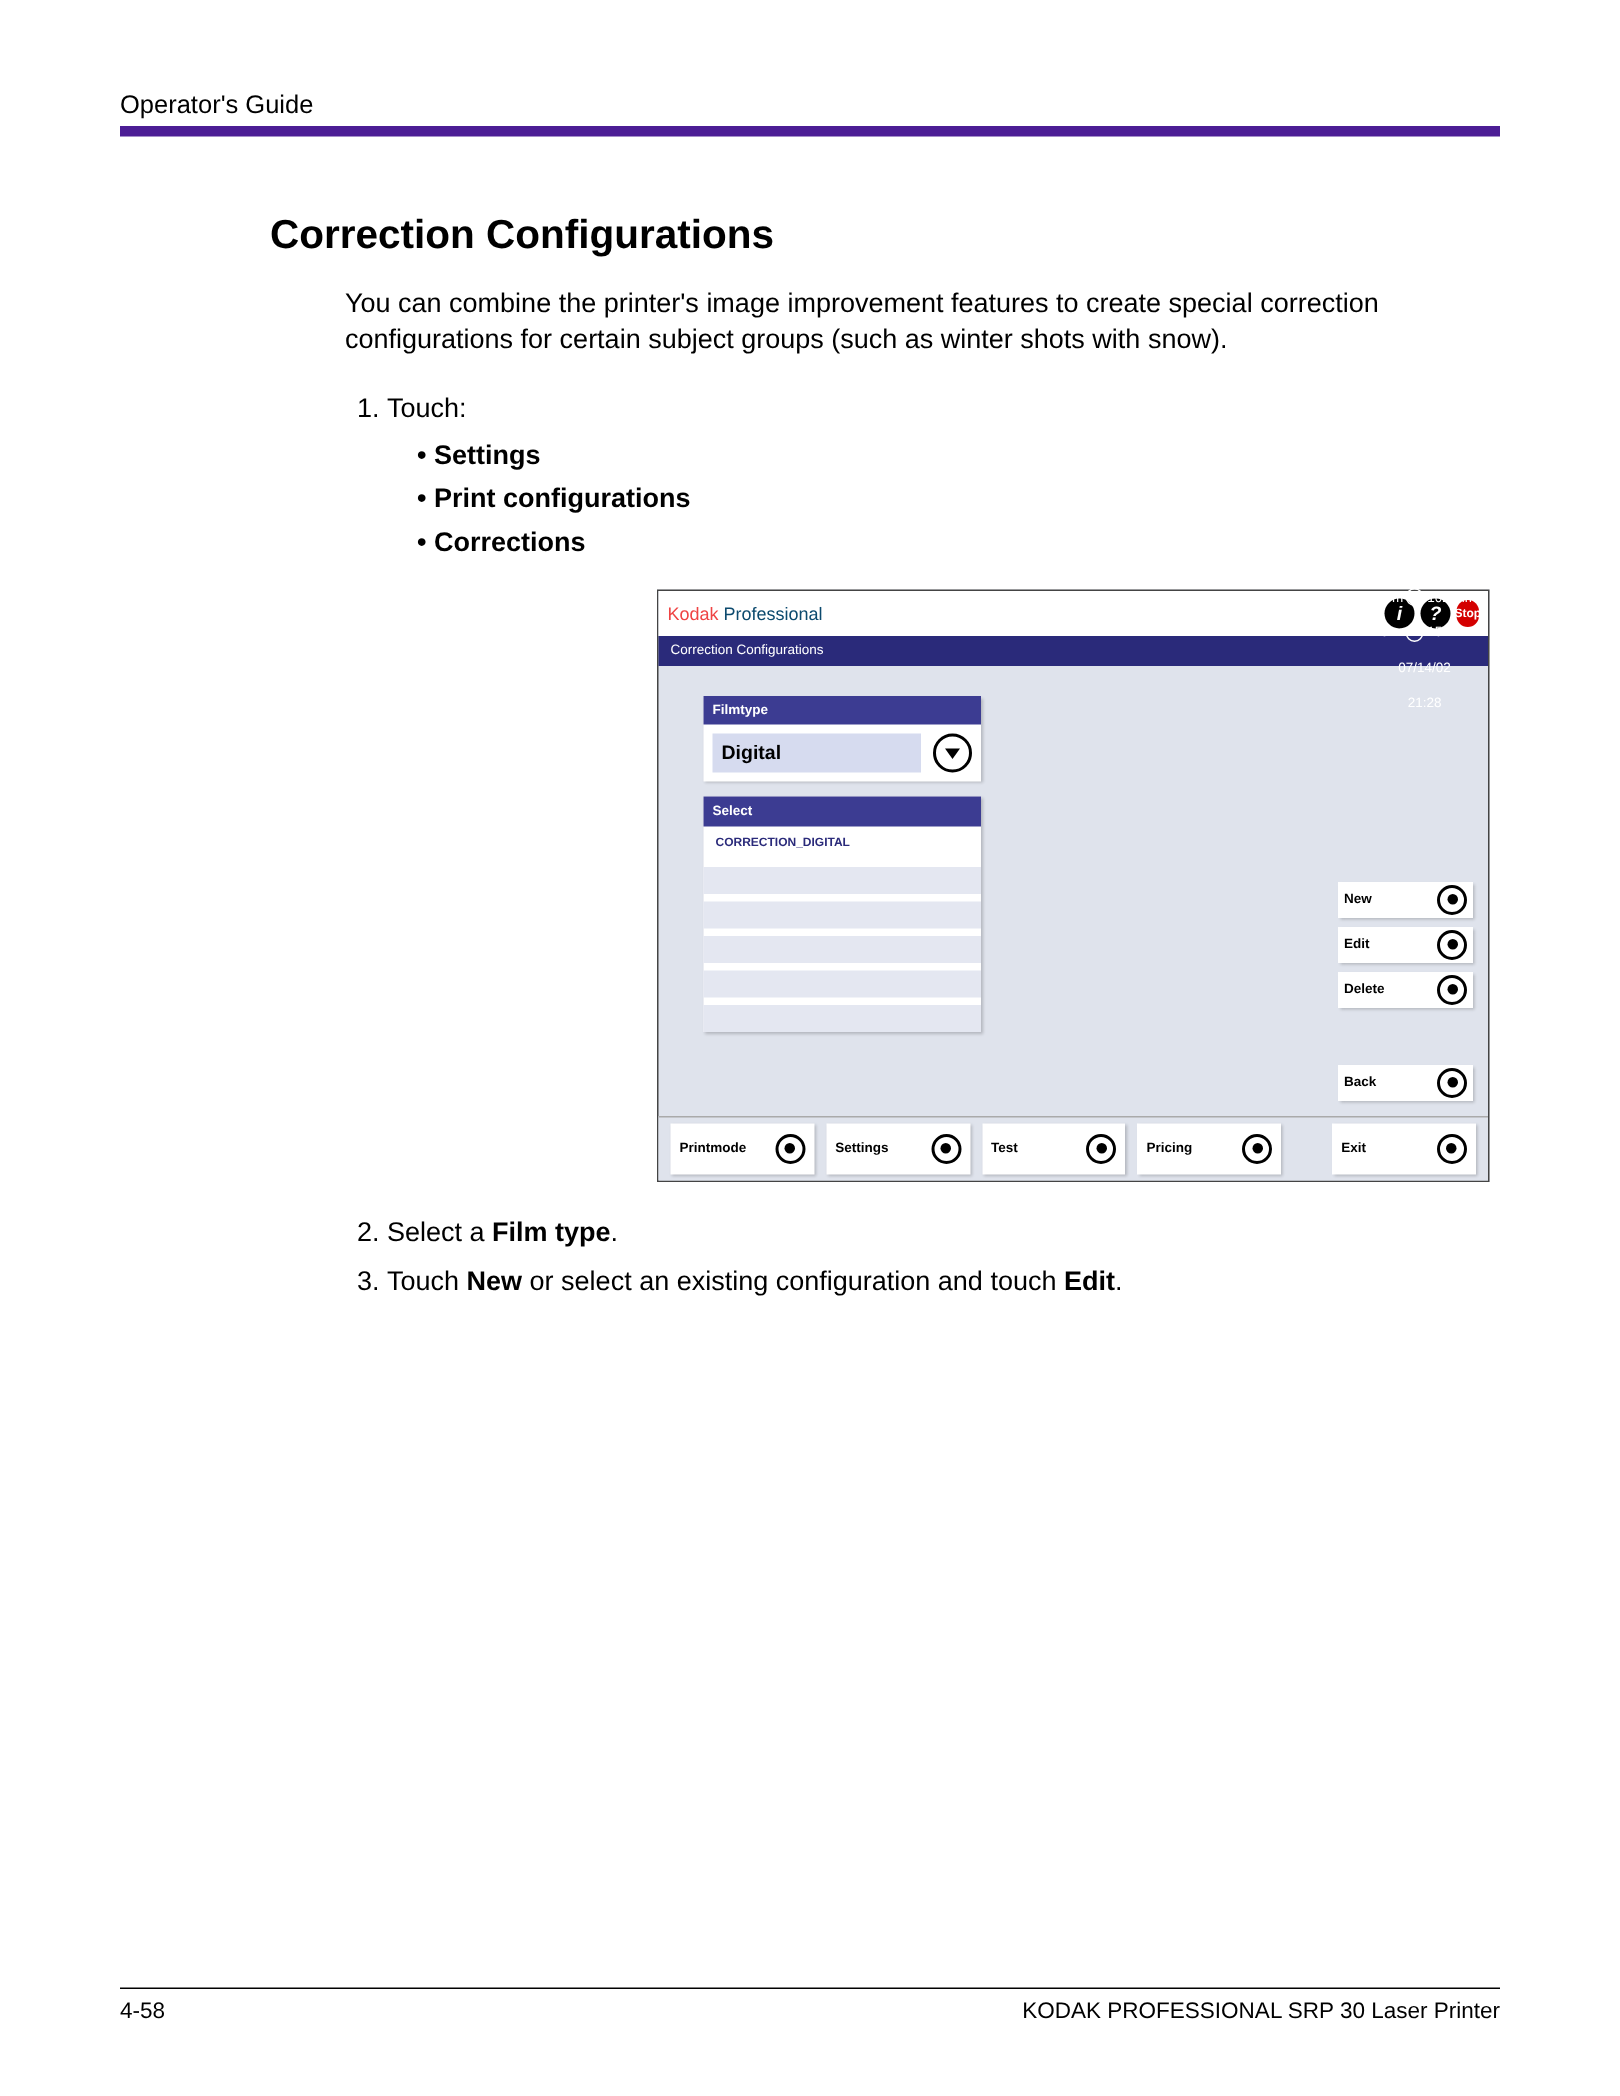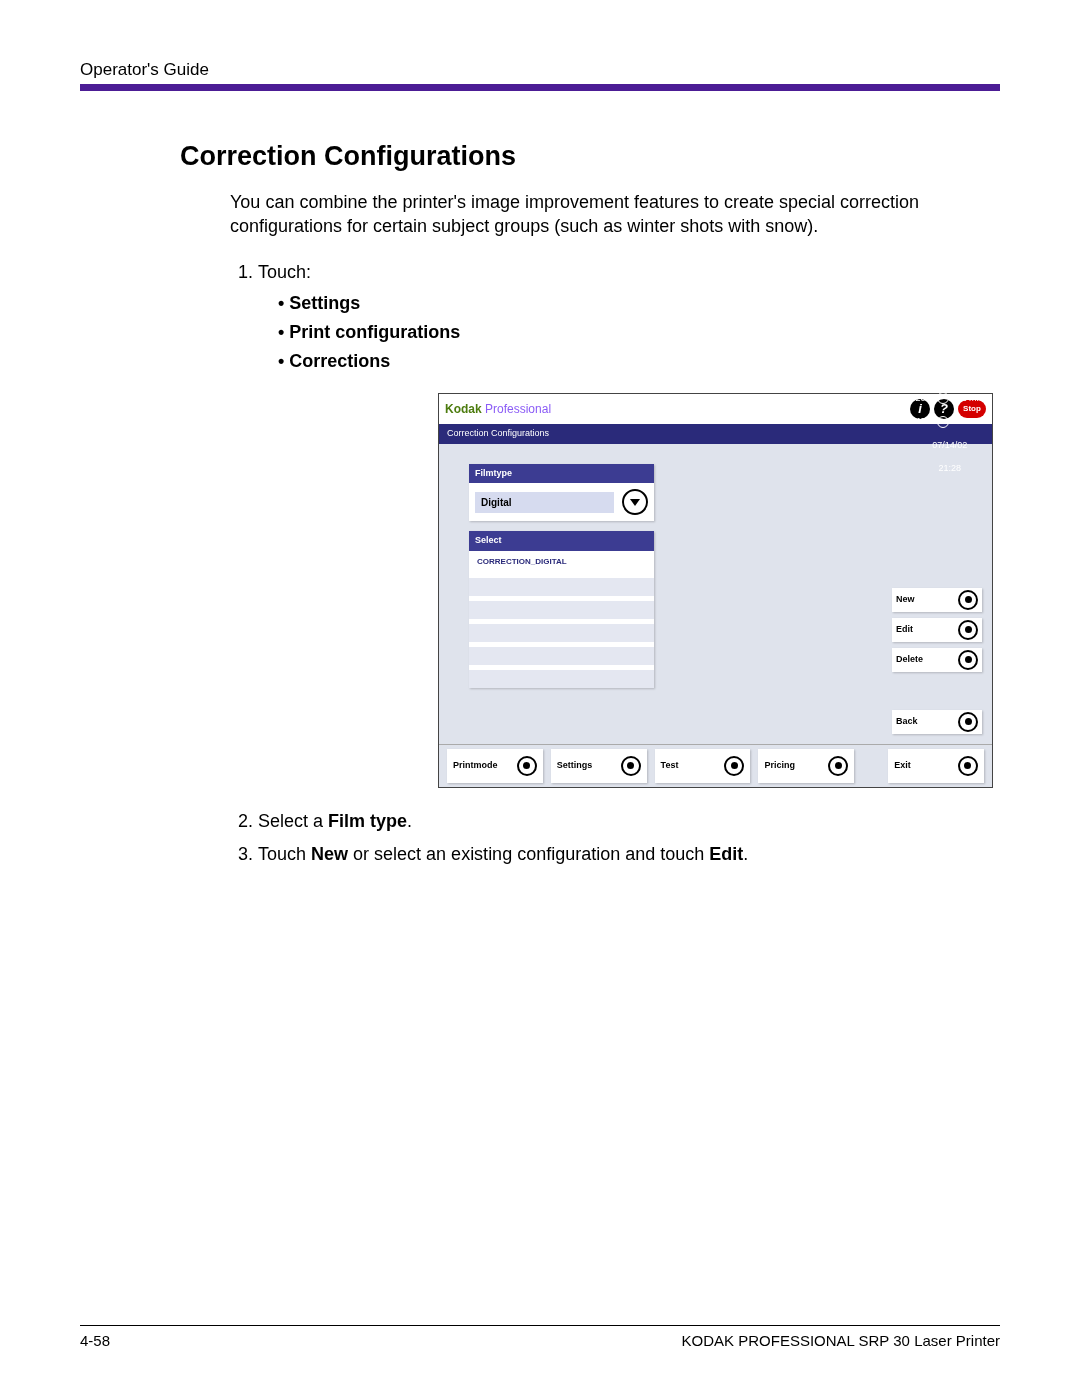--- a/index.html
+++ b/index.html
@@ -11,34 +11,34 @@
   ol.steps>li{margin-bottom:6px;line-height:1.5;}
   ul.bullets{list-style:none;padding:0;margin:4px 0 18px 20px;}
   ul.bullets li{font-weight:bold;margin:2px 0;}
   ul.bullets li:before{content:"• ";}
   .bold{font-weight:bold;}
 
   
   .shot{width:555px;height:395px;margin:6px 0 20px 180px;border:1px solid #444;box-sizing:border-box;background:#dfe3ec;display:flex;flex-direction:column;font-family:Arial,sans-serif;}
   .shot-top{height:30px;background:#fff;display:flex;align-items:center;padding:0 6px;}
   .brand{font-size:12px;}
-  .brand .k{color:#4d7c0f;font-weight:bold;}
-  .brand .p{color:#8b5cf6;}
+  .brand .k{color:#ef4444;font-weight:normal;}
+  .brand .p{color:#0c4a6e;}
   .top-icons{margin-left:auto;display:flex;align-items:center;gap:4px;}
   .circ{width:20px;height:20px;border-radius:50%;background:#000;color:#fff;display:flex;align-items:center;justify-content:center;font-size:13px;font-weight:bold;font-style:italic;}
-  .stop{width:28px;height:18px;border-radius:9px;background:#d40000;color:#fff;font-size:8px;font-weight:bold;display:flex;align-items:center;justify-content:center;}
+  .stop{width:15px;height:18px;border-radius:9px;background:#d40000;color:#fff;font-size:8px;font-weight:bold;display:flex;align-items:center;justify-content:center;}
   .bar{height:20px;background:#2a2a7a;color:#fff;font-size:9px;display:flex;align-items:center;padding:0 8px;}
   .bar-right{margin-left:auto;display:flex;gap:10px;align-items:center;flex-direction:column;}
   .bar-right .ico{width:10px;height:10px;border:1px solid #fff;border-radius:50%;display:inline-block;margin:0 2px;vertical-align:middle;}
   .shot-body{flex:1;display:flex;padding:20px 10px 6px 30px;gap:20px;}
   .leftcol{width:185px;}
   .panel{background:#fff;margin-bottom:10px;box-shadow:1px 1px 2px rgba(0,0,0,.2);}
   .panel-hd{background:#3c3c92;color:#fff;font-size:9px;font-weight:bold;padding:3px 6px;}
   .panel-row{display:flex;align-items:center;padding:6px;}
-  .sel{background:#d6dbef;font-size:10px;font-weight:bold;padding:3px 6px;flex:1;}
+  .sel{background:#d6dbef;font-size:13px;font-weight:bold;padding:3px 6px;flex:1;}
   .drop{width:22px;height:22px;border:2px solid #000;border-radius:50%;display:flex;align-items:center;justify-content:center;margin-left:8px;}
   .drop:after{content:"";border-left:5px solid transparent;border-right:5px solid transparent;border-top:7px solid #000;}
   .list{background:#fff;}
   .list-item{font-size:8px;font-weight:bold;color:#2a2a7a;padding:5px 8px;}
   .list-blank{height:18px;background:#e4e7f1;margin:5px 0;}
   .rightcol{margin-left:auto;width:90px;display:flex;flex-direction:column;justify-content:flex-end;gap:6px;padding-bottom:4px;}
   .rbtn{background:#fff;height:24px;display:flex;align-items:center;padding:0 4px;font-size:9px;font-weight:bold;box-shadow:1px 1px 2px rgba(0,0,0,.2);}
   .rbtn .dot{margin-left:auto;width:16px;height:16px;border:2px solid #000;border-radius:50%;display:flex;align-items:center;justify-content:center;}
   .rbtn .dot:after{content:"";width:7px;height:7px;background:#000;border-radius:50%;}
   .gap{height:26px;}

